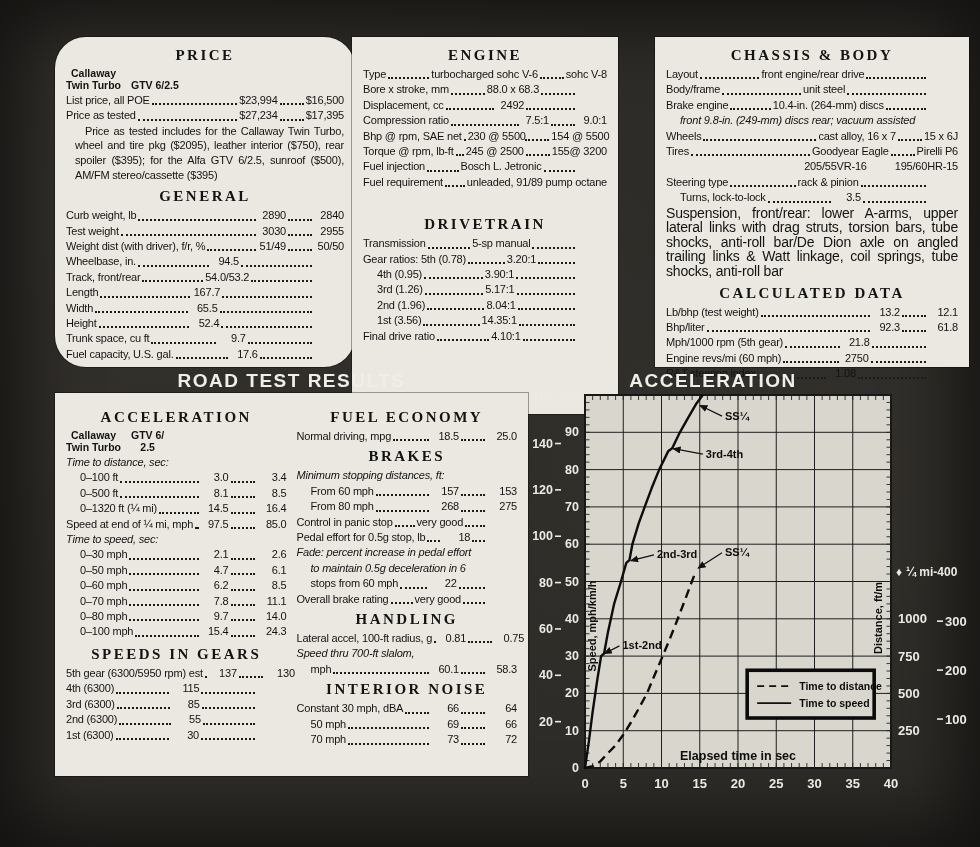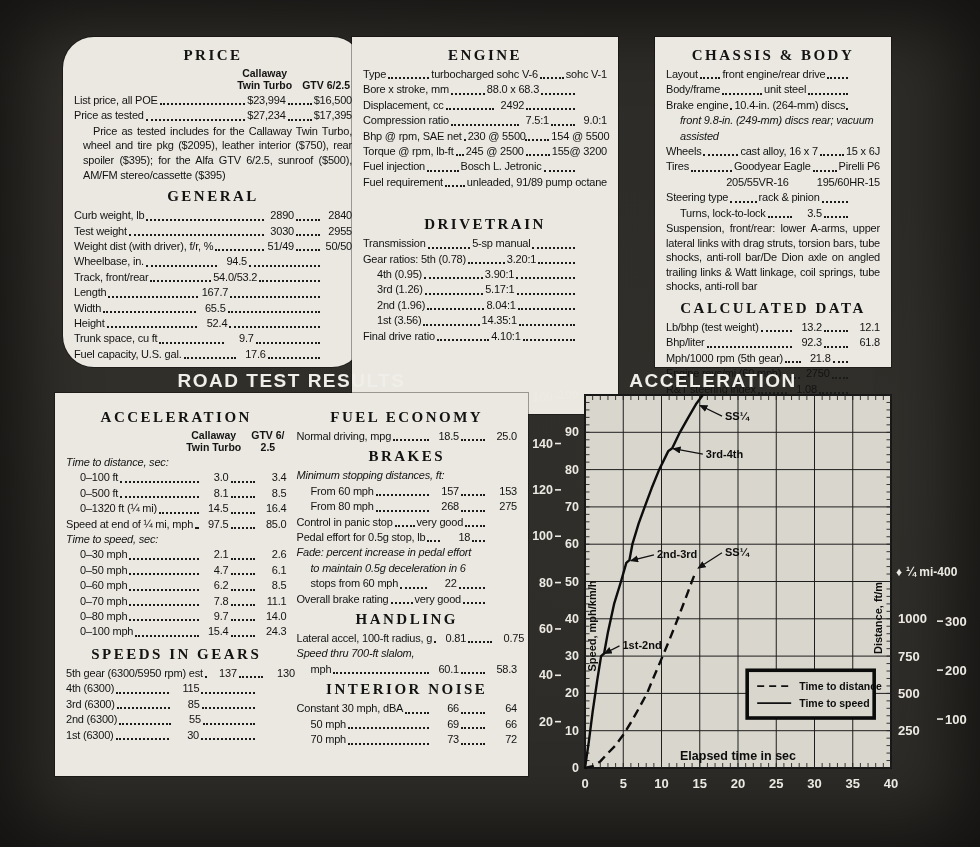--- a/index.html
+++ b/index.html
@@ -5,43 +5,43 @@
   html,body{margin:0;padding:0;background:#15140f;}
   .page{position:relative;width:980px;height:847px;overflow:hidden;
     background:
       radial-gradient(ellipse at 18% 25%, rgba(90,84,74,.14), transparent 42%),
       radial-gradient(ellipse at 78% 55%, rgba(80,76,66,.12), transparent 45%),
       #2e2c28;
     box-shadow: inset 0 0 70px 22px rgba(0,0,0,.6);
     font-family:"Liberation Sans", sans-serif;}
   .panel{position:absolute;background:#eae8e0;color:#131313;box-sizing:border-box;
     padding:6px 11px;box-shadow:0 0 0 1px rgba(0,0,0,.35);}
-  #panel-price{left:63px;top:37px;width:300px;height:330px;border-radius:31px;}
+  #panel-price{left:55px;top:37px;width:300px;height:330px;border-radius:31px;}
   #panel-engine{left:352px;top:37px;width:266px;height:377px;}
-  #panel-chassis{left:655px;top:37px;width:236px;height:330px;}
+  #panel-chassis{left:655px;top:37px;width:314px;height:330px;}
   #panel-roadtest{left:55px;top:393px;width:473px;height:383px;display:flex;gap:10px;}
   #panel-roadtest .col{flex:1;min-width:0;}
   .sec-title{font-family:"Liberation Serif", serif;font-weight:bold;text-align:center;
     font-size:15px;letter-spacing:2.5px;margin:4px 0 3px;}
   .mt-lg{margin-top:26px;} .mt-md{margin-top:10px;} .mt-sm{margin-top:6px;}
-  .colheads{display:flex;justify-content:flex-end;align-items:flex-end;gap:10px;
+  .colheads{display:flex;align-items:flex-end;gap:10px;
     font-weight:bold;font-size:10.5px;line-height:12px;text-align:center;
     white-space:pre-line;margin:1px 2px 2px 0;}
   .row{display:flex;align-items:flex-end;font-size:11px;line-height:15.4px;letter-spacing:-.2px;}
   .row.ind{margin-left:14px;}
   .lbl{white-space:nowrap;}
   .dots{flex:1 1 auto;min-width:2px;border-bottom:2px dotted #1b1b1b;margin:0 2px 3px;}
   .dots.d2f{flex:0 0 24px;}
   .v{white-space:nowrap;}
   .v1{min-width:28px;text-align:right;}
   .v2{min-width:30px;text-align:right;}
   .row.nd .dots{border-color:transparent;}
   .plain{font-size:11px;line-height:15.4px;letter-spacing:-.2px;font-style:italic;}
   .plain.ind{margin-left:14px;}
-  .para{font-size:11px;line-height:14.6px;text-align:justify;letter-spacing:-.2px;}
+  .para{font-size:14px;line-height:14.6px;text-align:justify;letter-spacing:-.2px;}
   .note{font-size:11px;line-height:14.6px;text-align:justify;padding-left:9px;
     text-indent:10px;letter-spacing:-.2px;}
   .banner{position:absolute;top:370px;color:#efeee8;font-weight:bold;font-size:19px;
     letter-spacing:1.5px;text-align:center;}
   #banner-left{left:55px;width:473px;}
   #banner-right{left:560px;width:306px;}
   #chart-wrap{position:absolute;left:530px;top:388px;width:450px;height:430px;}
   svg text{font-family:"Liberation Sans", sans-serif;}
 </style>
 </head>
@@ -146,21 +146,21 @@
   </div>
 
   <div class="panel" id="panel-engine">
     <div class="spec">
         <div class="sec-title">ENGINE</div>
         <div class="row">
           <span class="lbl">Type</span>
           <span class="dots"></span>
           <span class="v v1">turbocharged sohc V-6</span>
           <span class="dots d2f"></span>
-          <span class="v v2">sohc V-1</span>
+          <span class="v v2">sohc V-8</span>
         </div>
         <div class="row">
           <span class="lbl">Bore x stroke, mm</span>
           <span class="dots"></span>
           <span class="v v1">88.0 x 68.3</span>
           <span class="dots"></span>
           <span class="v v2"></span>
         </div>
         <div class="row">
           <span class="lbl">Displacement, cc</span>

